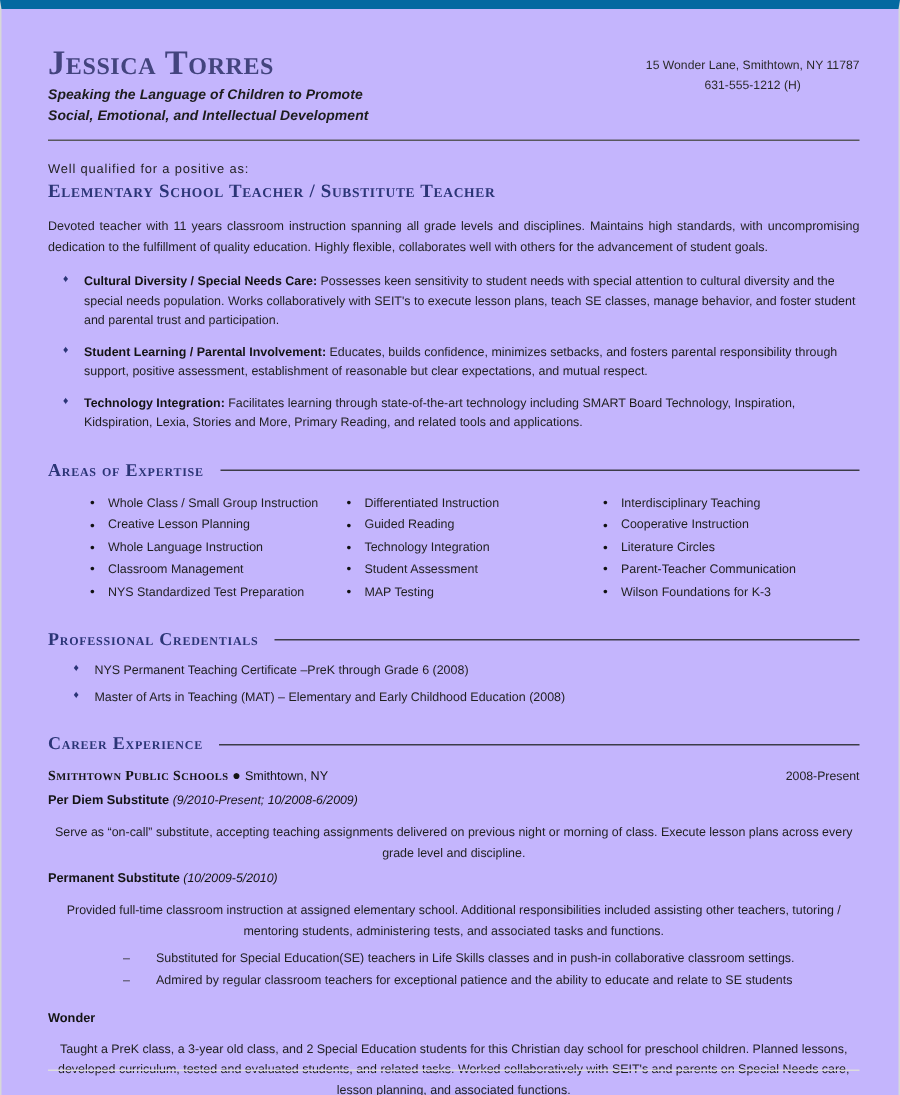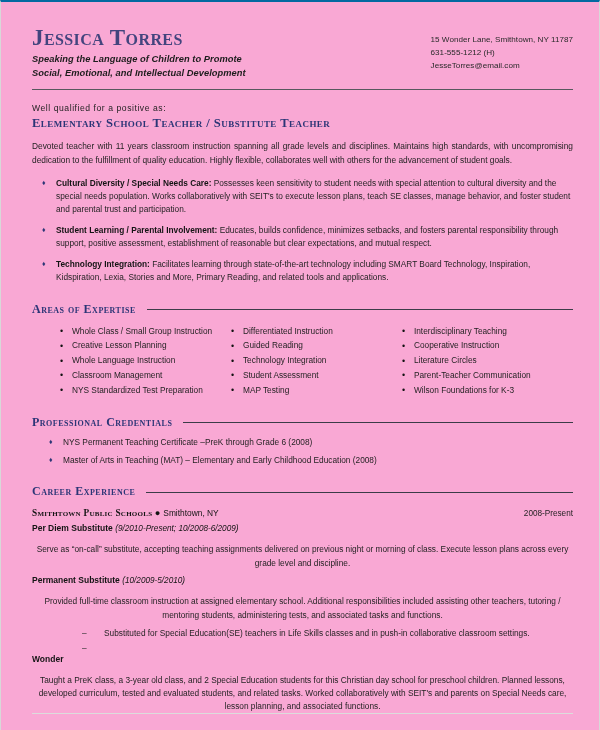--- a/index.html
+++ b/index.html
@@ -12,24 +12,24 @@
     height: 730px;
     font-family: "Liberation Sans", sans-serif;
     color: #231f20;
     overflow: hidden;
   }
   .page {
     position: relative;
     width: 600px;
     height: 730px;
     box-sizing: border-box;
-    background: #f9a8d4;
+    background: #c4b5fd;
     border-left: 1px solid #d8d8d8;
     border-right: 1px solid #d8d8d8;
-    border-top: 2px solid #0369a1;
+    border-top: 6px solid #0369a1;
     padding: 22px 26px 0 31px;
     box-sizing: border-box;
   }
 
   
   .hdr {
     display: flex;
     align-items: flex-start;
     justify-content: space-between;
   }
@@ -48,21 +48,21 @@
   }
   .tagline {
     font-size: 9.3px;
     font-weight: bold;
     font-style: italic;
     color: #1d1d1d;
     line-height: 1.45;
     letter-spacing: 0.05px;
   }
   .hdr-right {
-    text-align: left;
+    text-align: center;
     font-size: 8.1px;
     line-height: 1.62;
     color: #2a2a2a;
     padding-top: 9px;
     letter-spacing: 0.02px;
   }
   .rule-head {
     border: 0;
     border-top: 1.6px solid #58585e;
     margin: 9px 0 0 0;
@@ -276,21 +276,20 @@
 
   <div class="hdr">
     <div class="hdr-left">
       <div class="name">Jessica Torres</div>
       <div class="tagline">Speaking the Language of Children to Promote</div>
       <div class="tagline">Social, Emotional, and Intellectual Development</div>
     </div>
     <div class="hdr-right">
       <div>15 Wonder Lane, Smithtown, NY 11787</div>
       <div>631-555-1212 (H)</div>
-      <div>JesseTorres@email.com</div>
     </div>
   </div>
   <hr class="rule-head">
 
   <div class="objective-block">
     <div class="wellq">Well qualified for a positive as:</div>
     <div class="target-title">Elementary School Teacher / Substitute Teacher</div>
     <div class="summary">Devoted teacher with 11 years classroom instruction spanning all grade levels and disciplines. Maintains high standards, with uncompromising dedication to the fulfillment of quality education. Highly flexible, collaborates well with others for the advancement of student goals.</div>
 
     <ul class="dia">
@@ -360,21 +359,21 @@
       <div class="dates">2008-Present</div>
     </div>
 
     <div class="role"><span>Per Diem Substitute</span> <span class="per">(9/2010-Present; 10/2008-6/2009)</span></div>
     <div class="para">Serve as “on-call” substitute, accepting teaching assignments delivered on previous night or morning of class. Execute lesson plans across every grade level and discipline.</div>
 
     <div class="role"><span>Permanent Substitute</span> <span class="per">(10/2009-5/2010)</span></div>
     <div class="para">Provided  full-time classroom instruction at assigned elementary school. Additional responsibilities included assisting other teachers, tutoring / mentoring students, administering tests, and associated tasks and functions.</div>
     <ul class="dash">
       <li><span class="dsh">–</span><span>Substituted for Special Education(SE) teachers in Life Skills classes and in push-in collaborative classroom settings.</span></li>
-      <li><span class="dsh">–</span></li>
+      <li><span class="dsh">–</span><span>Admired by regular classroom teachers for exceptional patience and the ability to educate and relate to SE students</span></li>
     </ul>
   </div>
 
   <div class="job" style="margin-top:13px;">
 
     <div class="role"><span>Wonder</span></div>
     <div class="para">Taught a PreK class, a 3-year old class, and 2 Special Education students for this Christian day school for preschool children. Planned lessons, developed curriculum, tested and evaluated students, and related tasks. Worked collaboratively with SEIT's and parents on Special Needs care, lesson planning, and associated functions.</div>
 
   </div>
 

